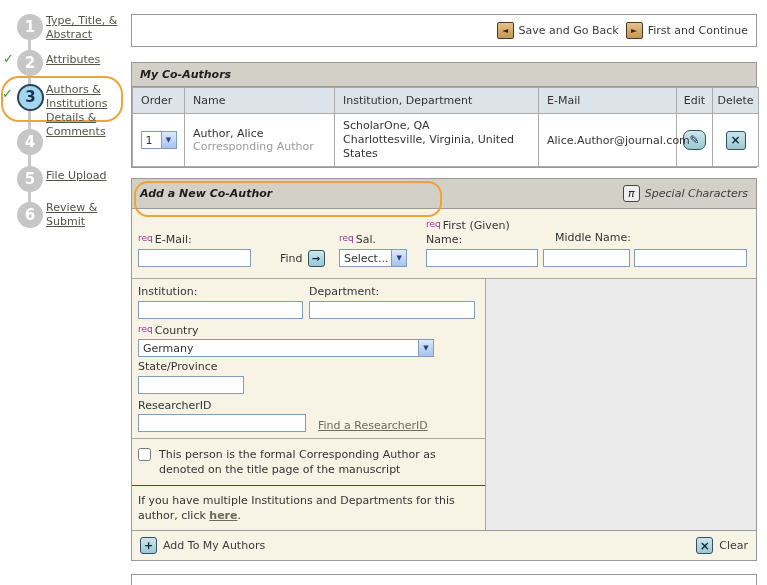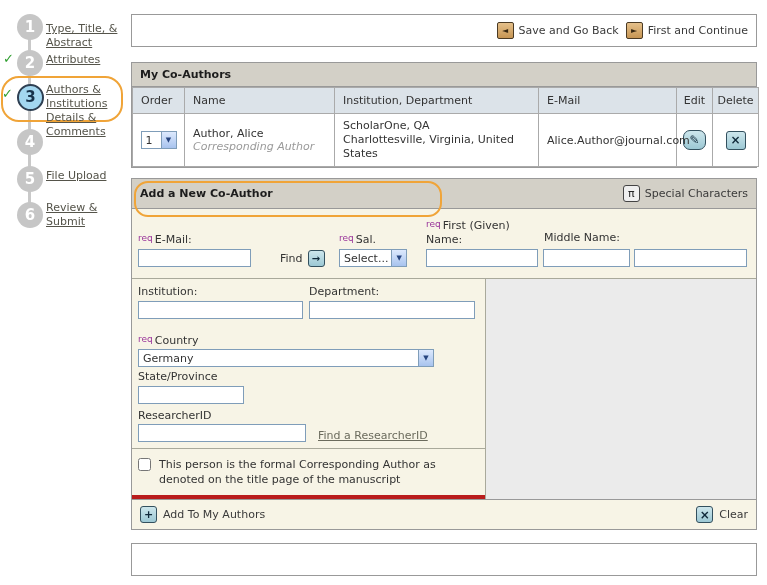--- a/index.html
+++ b/index.html
@@ -19,26 +19,26 @@
   .main { position:absolute; left:131px; top:0; width:626px; }
 
   .navbar { margin-top:14px; height:33px; border:1px solid #999; background:#fff; display:flex; align-items:center; justify-content:flex-end; gap:7px; padding-right:8px; }
   .navbar.bottom { margin-top:13px; }
   .nav-btn { display:flex; align-items:center; gap:5px; cursor:pointer; color:#3a3a3a; }
   .tan-btn { width:17px; height:17px; background:linear-gradient(#e5c08a,#c69553); border:1px solid #4a3a24; border-radius:2px; display:flex; align-items:center; justify-content:center; font-size:8px; color:#3a2a14; }
 
   
   .section { border:1px solid #999; }
   .coauthors { margin-top:15px; }
-  .titlebar { background:#d3d0c7; padding:5px 8px; font-weight:bold; color:#1c1c1c; border-bottom:1px solid #999; }
+  .titlebar { background:#d3d0c7; padding:5px 8px; font-weight:bold; color:#1c1c1c; border-bottom:1px solid #999;font-style:italic; }
   table { width:100%; border-collapse:collapse; font-size:11px; table-layout:fixed; }
   th { background:#dce3e9; font-weight:normal; text-align:left; padding:6px 8px; border:1px solid #aaa; color:#333; }
   td { padding:5px 8px; border:1px solid #aaa; background:#fff; vertical-align:middle; }
   th.c, td.c { text-align:center; padding-left:2px; padding-right:2px; }
-  .role { font-style:italic; color:#9a9a9a; line-height:13px; }
+  .role { color:#9a9a9a; line-height:13px; }
   .inst { line-height:14px; }
 
   
   .xp-select { display:inline-flex; align-items:center; justify-content:space-between; background:#fff; border:1px solid #7f9db9; height:18px; padding-left:4px; cursor:pointer; }
   .sel-arrow { width:15px; height:16px; margin-left:3px; background:linear-gradient(#dde9fd,#a8c3ee); border-left:1px solid #7f9db9; display:flex; align-items:center; justify-content:center; font-size:7px; color:#27457f; }
 
   .teal-btn { width:17px; height:17px; background:linear-gradient(#cde6ec,#9cc8d4); border:1px solid #33505e; border-radius:3px; display:flex; align-items:center; justify-content:center; color:#10293a; font-weight:bold; cursor:pointer; }
   .edit-btn { width:23px; height:20px; border-radius:7px; font-size:12px; font-weight:normal; margin:0 auto; }
   .del-btn { font-size:12px; margin:0 auto; width:20px; height:19px; }
 
@@ -56,42 +56,42 @@
   .lbl { color:#333; line-height:14px; }
   input[type=text] { border:1px solid #7f9db9; background:#fff; height:18px; font-family:inherit; font-size:11px; padding:1px 3px; }
   .link { color:#6b6b5d; text-decoration:underline; cursor:pointer; }
   .link.bold { font-weight:bold; }
 
   .section2 { display:flex; }
   .left-col { width:353px; }
   .boxA { padding:6px; border-bottom:1px solid #a9a99b; }
   .frow { display:flex; }
   .fgroup .lbl { display:block; margin-bottom:2px; }
-  .boxB { padding:8px 6px; border-bottom:4px solid #b91c1c; display:flex; gap:8px; align-items:flex-start; }
+  .boxB { padding:8px 6px; border-bottom:1px solid #b91c1c; display:flex; gap:8px; align-items:flex-start; }
   .boxB input { margin-top:1px; width:13px; height:13px; }
   .boxB .lbl { width:305px; line-height:15px; }
   .boxC { padding:7px 6px; line-height:15px; }
   .gray-panel { flex:1; background:#ebebeb; border-left:1px solid #a9a99b; }
   .action-row { border-top:1px solid #999; background:#f7f4e6; display:flex; justify-content:space-between; align-items:center; padding:5px 8px; height:30px; }
   .action-left,.action-right { display:flex; align-items:center; gap:6px; cursor:pointer; color:#3a3a3a; }
 </style>
 </head>
 <body>
 
 <div class="page">
 
   <div class="sidebar">
     <div class="conn-line"></div>
     <div class="active-outline"></div>
 
     <span class="check" style="left:3px; top:51px;">✓</span>
     <span class="check" style="left:2px; top:86px;">✓</span>
 
     <div class="step-circle" style="left:17px; top:14px;">1</div>
-    <div class="step-label" style="top:22px;">Type, Title, &amp; Abstract</div>
+    <div class="step-label" style="top:14px;">Type, Title, &amp; Abstract</div>
 
     <div class="step-circle" style="left:17px; top:50px;">2</div>
     <div class="step-label" style="top:53px;">Attributes</div>
 
     <div class="step-circle active" style="left:17px; top:84px;">3</div>
     <div class="step-label" style="top:83px;">Authors &amp; Institutions</div>
 
     <div class="step-circle" style="left:17px; top:129px;">4</div>
     <div class="step-label" style="top:111px;">Details &amp; Comments</div>
 
@@ -197,41 +197,41 @@
           <span class="xp-select abs" style="left:207px; top:40px; width:68px;">
             <span>Select...</span>
             <span class="sel-arrow">▼</span>
           </span>
 
           <div class="abs lbl" style="left:294px; top:8px; width:112px;">
             <span class="req">req</span><span>First (Given) Name:</span>
           </div>
           <input type="text" class="abs" style="left: 294px; top: 40px; width: 112px;">
 
-          <div class="abs lbl" style="left:412px; top:22px;">Middle Name:</div>
+          <div class="abs lbl" style="left:423px; top:22px;">Middle Name:</div>
           <input type="text" class="abs" style="left: 411px; top: 40px; width: 87px;">
 
           <input type="text" class="abs" style="left: 502px; top: 40px; width: 113px;">
         </div>
 
         <div class="section2">
           <div class="left-col">
             <div class="boxA">
               <div class="frow" style="gap:5px;">
                 <div class="fgroup" style="width:166px;">
                   <span class="lbl">Institution:</span>
                   <input type="text" style="width: 165px;">
                 </div>
                 <div class="fgroup" style="width:166px;">
                   <span class="lbl">Department:</span>
                   <input type="text" style="width: 166px;">
                 </div>
               </div>
 
-              <div class="lbl" style="margin-top:13px;">
+              <div class="lbl" style="margin-top:3px;">
                 <span class="req">req</span><span>Country</span>
               </div>
               <span class="xp-select" style="width:296px; margin-top:1px;">
                 <span>Germany</span>
                 <span class="sel-arrow">▼</span>
               </span>
 
               <div class="frow" style="margin-top:3px;">
                 <div class="fgroup" style="width:163px;">
                   <span class="lbl">State/Province</span>
@@ -244,20 +244,23 @@
                 <input type="text" style="width: 168px;">
                 <span class="link">Find a ResearcherID</span>
               </div>
             </div>
 
             <div class="boxB">
               <input type="checkbox" style="">
               <span class="lbl">This person is the formal Corresponding Author as denoted on the title page of the manuscript</span>
             </div>
 
+            <div class="boxC">
+              <span>If you have multiple Institutions and Departments for this author, click </span><span class="link bold">here</span><span>.</span>
+            </div>
           </div>
           <div class="gray-panel"></div>
         </div>
 
         <div class="action-row">
           <div class="action-left">
             <span class="teal-btn">+</span>
             <span>Add To My Authors</span>
           </div>
           <div class="action-right">

